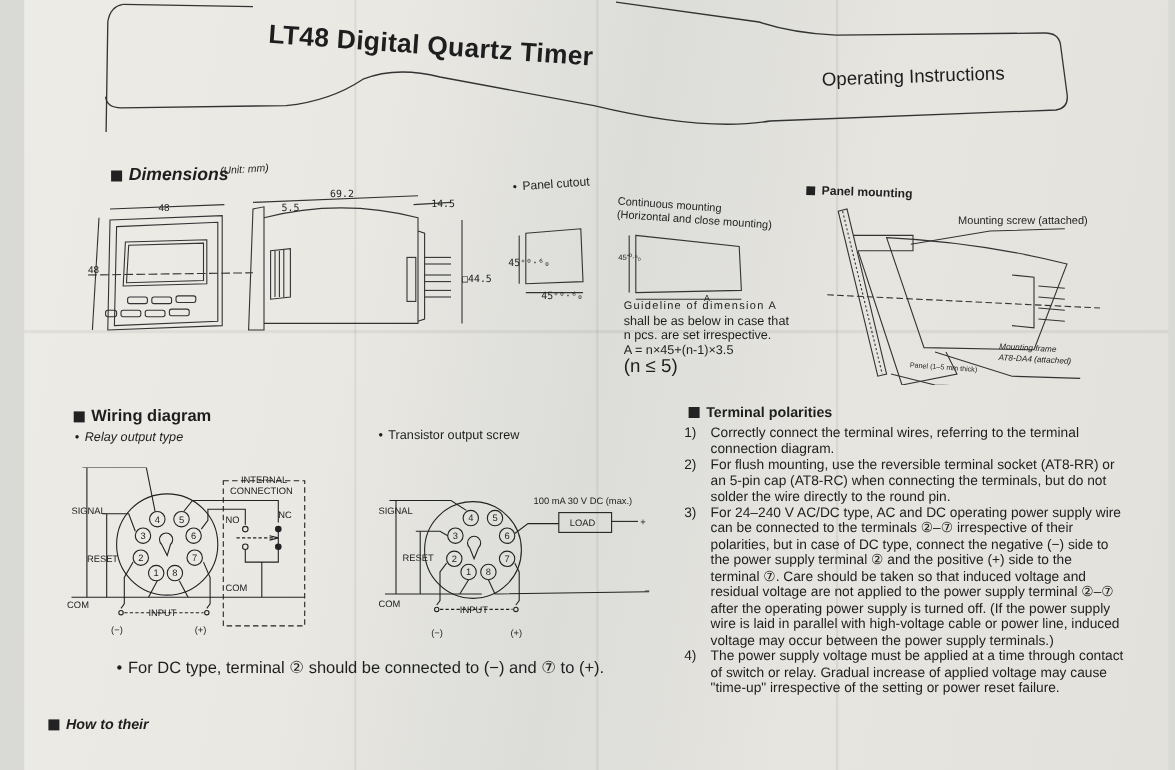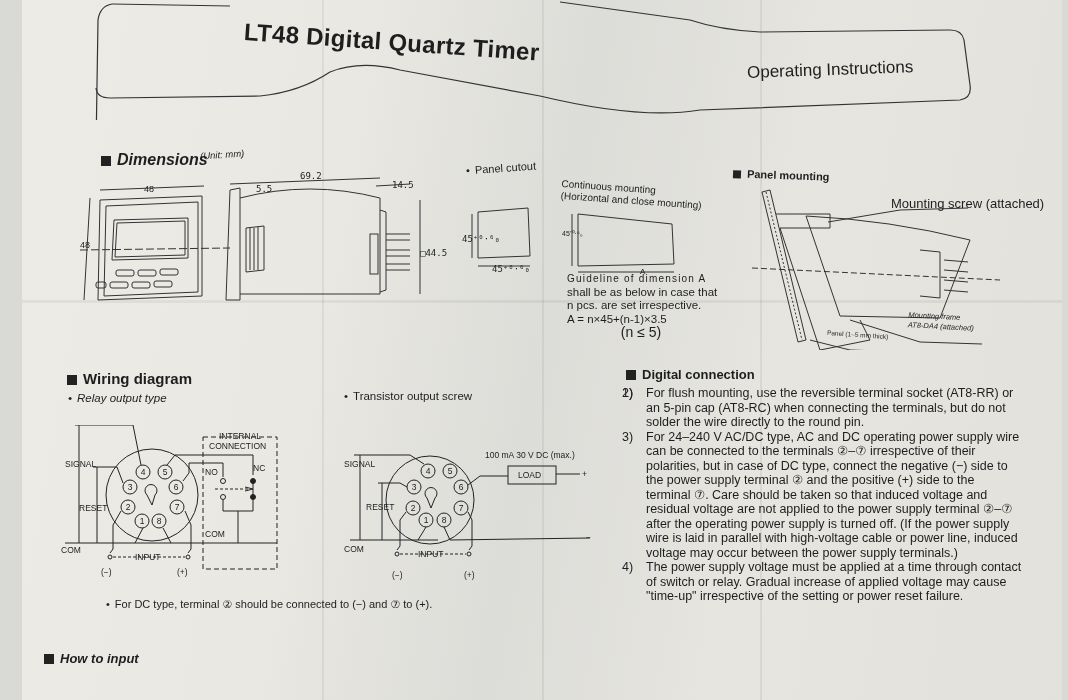--- a/index.html
+++ b/index.html
@@ -110,42 +110,42 @@
     <line x1="18" y1="62" x2="114" y2="62"></line>
   </g>
   <text x="2" y="26" font-size="7" fill="#222">45⁺⁰·⁶₀</text>
   <text x="80" y="64" font-size="8" fill="#222">A</text>
 </svg>
 <div class="abs" style="left:567px;top:272px;font-size:11.5px;line-height:13.5px;width:170px">
   <div style="font-size:10px;letter-spacing:1.2px">Guideline of dimension A</div>
   <div>shall be as below in case that</div>
   <div>n pcs. are set irrespective.</div>
   <div>A = n×45+(n-1)×3.5</div>
-  <div style="text-align:center;padding-right:22px;font-size:14px">(n ≤ 5)</div>
+  <div style="text-align:left;padding-right:22px;font-size:17px">(n ≤ 5)</div>
 </div>
 
 <div class="abs sec-head" style="left:733px;top:169px;font-size:11px;transform:rotate(2deg)">
   <span class="sq" style="width:8px;height:8px"></span><span>Panel mounting</span>
 </div>
 <svg class="abs" style="left:740px;top:180px" width="300" height="170">
   <g stroke="#333" fill="none" stroke-width="1">
     <path d="M22,12 L30,10 L66,160 L58,162 Z"></path>
     <path d="M26,12 L62,160" stroke-dasharray="2,2"></path>
     <path d="M36,34 L90,34 L90,48 L40,48"></path>
     <path d="M40,48 L80,170 L130,160 L120,140"></path>
     <path d="M66,36 Q150,40 230,60 L200,138 L100,136 Z"></path>
     <path d="M180,70 L200,72 L200,118 L180,116"></path>
     <path d="M204,80 L228,82 M204,90 L228,92 M204,100 L228,102 M204,110 L228,112"></path>
     <path d="M12,88 L260,100" stroke-dasharray="6,3"></path>
     <path d="M88,42 L160,30 L228,28"></path>
     <path d="M110,140 L180,162 L242,164"></path>
     <path d="M70,160 L110,170 L168,172"></path>
   </g>
 </svg>
-<div class="abs" style="left:891px;top:196px;font-size:13px">Mounting screw (attached)</div>
+<div class="abs" style="left:871px;top:196px;font-size:10px">Mounting screw (attached)</div>
 <div class="abs ital" style="left:908px;top:312px;font-size:7.5px;line-height:10px;transform:rotate(3deg)">
   <div>Mounting frame</div>
   <div>AT8-DA4 (attached)</div>
 </div>
 <div class="abs" style="left:827px;top:331px;font-size:6.5px;transform:rotate(4deg)">Panel (1–5 mm thick)</div>
 
 <div class="abs sec-head" style="left:67px;top:370px;font-size:15px">
   <span class="sq"></span><span>Wiring diagram</span>
 </div>
 <div class="abs bullet ital" style="left:68px;top:392px;font-size:11.5px">Relay output type</div>
@@ -253,27 +253,27 @@
     <text x="78" y="117">INPUT</text>
     <text x="52" y="138">(−)</text>
     <text x="124" y="138">(+)</text>
     <text x="145" y="18">100 mA 30 V DC (max.)</text>
     <text x="178" y="38">LOAD</text>
     <text x="242" y="37">+</text>
     <text x="246" y="100">−</text>
   </g>
 </svg>
 
-<div class="abs bullet" style="left:106px;top:598px;font-size:11px">For DC type, terminal ② should be connected to (−) and ⑦ to (+).</div>
+<div class="abs bullet" style="left:106px;top:598px;font-size:15px">For DC type, terminal ② should be connected to (−) and ⑦ to (+).</div>
 
 <div class="abs sec-head" style="left:626px;top:367px;font-size:13px">
-  <span class="sq"></span><span>Digital connection</span>
+  <span class="sq"></span><span>Terminal polarities</span>
 </div>
 <ol class="terms">
-  <li><span class="num">1)</span></li>
+  <li><span class="num">1)</span><span>Correctly connect the terminal wires, referring to the terminal connection diagram.</span></li>
   <li><span class="num">2)</span><span>For flush mounting, use the reversible terminal socket (AT8-RR) or an 5-pin cap (AT8-RC) when connecting the terminals, but do not solder the wire directly to the round pin.</span></li>
   <li><span class="num">3)</span><span>For 24–240 V AC/DC type, AC and DC operating power supply wire can be connected to the terminals ②–⑦ irrespective of their polarities, but in case of DC type, connect the negative (−) side to the power supply terminal ② and the positive (+) side to the terminal ⑦. Care should be taken so that induced voltage and residual voltage are not applied to the power supply terminal ②–⑦ after the operating power supply is turned off. (If the power supply wire is laid in parallel with high-voltage cable or power line, induced voltage may occur between the power supply terminals.)</span></li>
   <li><span class="num">4)</span><span>The power supply voltage must be applied at a time through contact of switch or relay. Gradual increase of applied voltage may cause "time-up" irrespective of the setting or power reset failure.</span></li>
 </ol>
 
 <div class="abs sec-head ital" style="left:44px;top:651px;font-size:13px">
-  <span class="sq"></span><span>How to input</span>
+  <span class="sq"></span><span>How to their</span>
 </div>
 
 </body></html>

